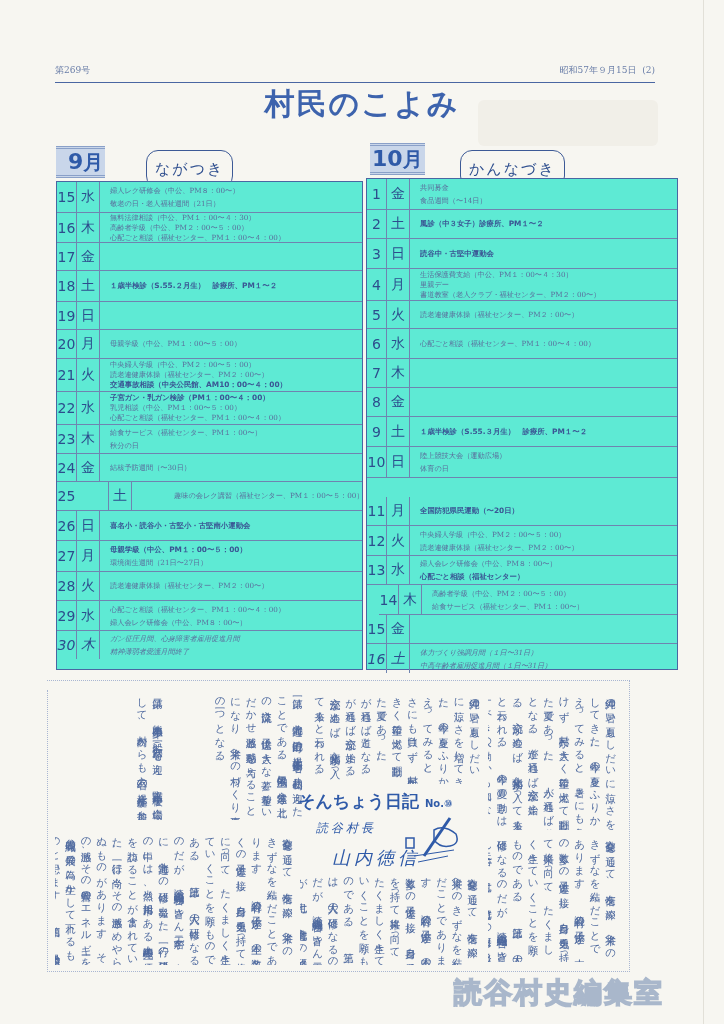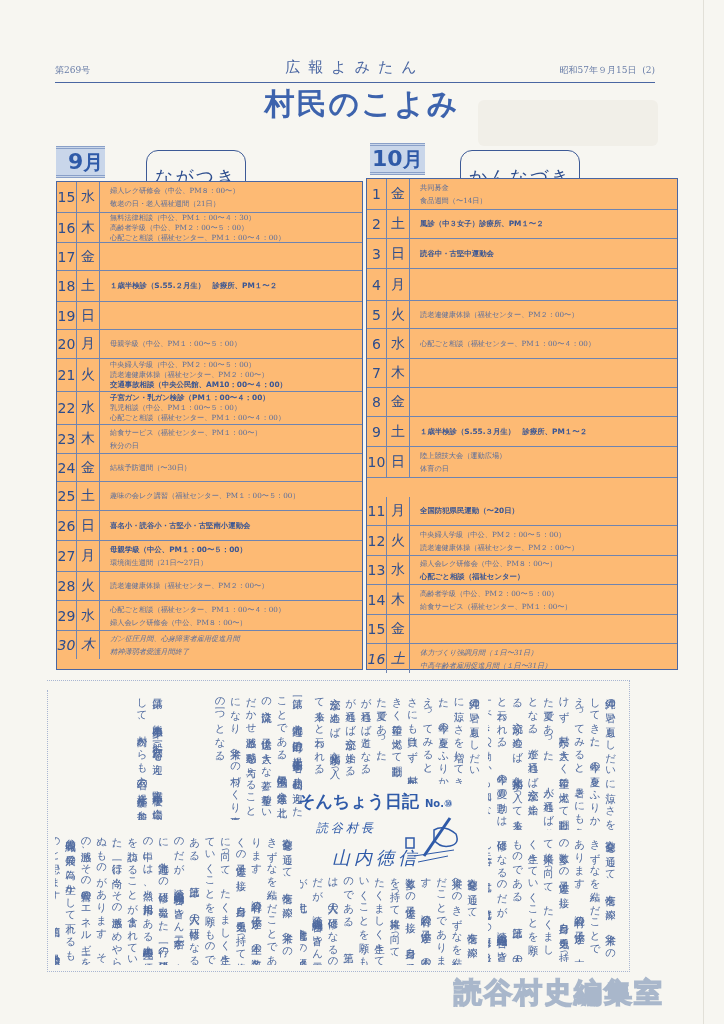--- a/index.html
+++ b/index.html
@@ -14,23 +14,23 @@
   .issue { position:absolute; left:0; top:6px; font-size:9px; color:#6a7ea8; }
   .paper-name { position:absolute; left:0; width:600px; top:0; text-align:center; font-size:15px; letter-spacing:8px; color:#4a66a2; }
   .date { position:absolute; right:0; top:6px; font-size:9px; color:#6a7ea8; }
   .header-line { position:absolute; left:55px; top:82px; width:600px; height:1px; background:#4a66a2; }
   .title { position:absolute; left:0; width:724px; top:84px; text-align:center; font-size:30px; font-weight:bold; color:#3d63ad; letter-spacing:2px; }
   .ghost { position:absolute; left:478px; top:100px; width:180px; height:46px; background:#f1efe8; border-radius:6px; }
 
   .month-badge { position:absolute; height:26px; font-family:"DejaVu Sans", sans-serif; font-weight:bold; font-size:20px; color:#2f5aa8;
     background:linear-gradient(#c9d6ea,#c9d6ea); border-top:3px double #8aa0c8; border-bottom:3px double #8aa0c8; padding:0 2px; line-height:26px; }
   .month-badge .num { font-size:22px; }
-  .month-name { position:absolute; height:20px; border:1.5px solid #3d5a96; border-radius:12px; font-family:"DejaVu Sans", sans-serif; font-size:18px; line-height:20px; padding:16px 8px; color:#2f4f8f; letter-spacing:2px; }
-
-  .cal { position:absolute; border:1.5px solid #4a66a2; background:#fdba74; }
+  .month-name { position:absolute; height:20px; border:1.5px solid #3d5a96; border-radius:12px; font-family:"DejaVu Sans", sans-serif; font-size:15px; line-height:20px; padding:8px 8px; color:#2f4f8f; letter-spacing:2px; }
+
+  .cal { position:absolute; border:1.5px solid #4a66a2; background:#5eead4; }
   .cal-row { position:relative; border-bottom:1px solid #6f84b0; display:flex; align-items:center; }
   .cal-row:last-child { border-bottom:none;font-style:italic; }
   .day-num { width:19px; text-align:center; font-family:"DejaVu Sans", sans-serif; font-size:14px; color:#2d4d8d; flex:none; }
   .day-wk { width:22px; height:100%; text-align:center; font-family:"DejaVu Sans", sans-serif; font-size:14px; color:#2d4d8d; border-left:1px solid #6f84b0; border-right:1px solid #6f84b0; flex:none; display:flex; align-items:center; justify-content:center; }
   .events { padding-left:10px; font-size:7.2px; line-height:10px; color:#5a6e9c; white-space:nowrap; }
   .events .bold { font-family:"DejaVu Sans", sans-serif; font-weight:bold; color:#3a5694; font-size:7.4px; }
   .column-frame { position:absolute; left:47px; top:680px; width:583px; height:290px;
     border-top:1.5px dotted #a9b6d2; border-bottom:1.5px dotted #a9b6d2; }
   .col-frame-right { position:absolute; left:629px; top:680px; width:0; height:290px; border-left:1.5px dotted #a9b6d2; }
   .col-frame-left { position:absolute; left:47px; top:690px; width:0; height:280px; border-left:1.5px dotted #a9b6d2; }
@@ -45,21 +45,20 @@
   .watermark { position:absolute; left:454px; top:974px; font-family:"DejaVu Sans", sans-serif; font-weight:bold; font-size:28px; color:#dfe5ee; letter-spacing:2px;
     -webkit-text-stroke:1.5px #a9b7cb; }
 </style>
 </head>
 <body>
 
 <div class="page-edge"></div>
 
 <div class="header-row">
   <span class="issue">第269号</span>
-  <span class="paper-name">広報よみたん</span>
   <span class="date"><span>昭和57年９月15日</span>&nbsp;&nbsp;<span>(2)</span></span>
 </div>
 <div class="header-line"></div>
 <div class="ghost"></div>
 <div class="title">村民のこよみ</div>
 
 <div class="month-badge" style="left:56px; top:146px;padding-left:12px;">
   <span class="num">9</span><span>月</span>
 </div>
 <div class="month-name" style="left:146px; top:150px;">ながつき</div>
@@ -131,21 +130,21 @@
         <div style="line-height: 13px;">秋分の日</div>
       </div>
     </div>
     <div class="cal-row" style="height: 27px;">
       <span class="day-num">24</span>
       <span class="day-wk">金</span>
       <div class="events">
         <div>結核予防週間（〜30日）</div>
       </div>
     </div>
-    <div class="cal-row" style="height: 28px;">
+    <div class="cal-row" style="height: 28px; gap: 32px;">
       <span class="day-num">25</span>
       <span class="day-wk">土</span>
       <div class="events">
         <div>趣味の会レク講習（福祉センター、PM１：00〜５：00）</div>
       </div>
     </div>
     <div class="cal-row" style="height: 29px;">
       <span class="day-num">26</span>
       <span class="day-wk">日</span>
       <div class="events">
@@ -208,20 +207,25 @@
     <div class="cal-row" style="height: 29px;">
       <span class="day-num">3</span>
       <span class="day-wk">日</span>
       <div class="events">
         <div class="bold">読谷中・古堅中運動会</div>
       </div>
     </div>
     <div class="cal-row" style="height: 31px;">
       <span class="day-num">4</span>
       <span class="day-wk">月</span>
+      <div class="events">
+        <div>生活保護費支給（中公、PM１：00〜４：30）</div>
+        <div>里親デー</div>
+        <div>書道教室（老人クラブ・福祉センター、PM２：00〜）</div>
+      </div>
     </div>
     <div class="cal-row" style="height: 27px;">
       <span class="day-num">5</span>
       <span class="day-wk">火</span>
       <div class="events">
         <div>読老連健康体操（福祉センター、PM２：00〜）</div>
       </div>
     </div>
     <div class="cal-row" style="height: 29px;">
       <span class="day-num">6</span>
@@ -271,21 +275,21 @@
       </div>
     </div>
     <div class="cal-row" style="height: 28px;">
       <span class="day-num">13</span>
       <span class="day-wk">水</span>
       <div class="events">
         <div style="line-height: 13px;">婦人会レク研修会（中公、PM８：00〜）</div>
         <div class="bold" style="line-height: 13px;">心配ごと相談（福祉センター）</div>
       </div>
     </div>
-    <div class="cal-row" style="height: 29px;">
+    <div class="cal-row" style="height: 29px; margin-left: 12px;">
       <span class="day-num">14</span>
       <span class="day-wk">木</span>
       <div class="events">
         <div style="line-height: 13px;">高齢者学級（中公、PM２：00〜５：00）</div>
         <div style="line-height: 13px;">給食サービス（福祉センター、PM１：00〜）</div>
       </div>
     </div>
     <div class="cal-row" style="height: 28px;">
       <span class="day-num">15</span>
       <span class="day-wk">金</span>

